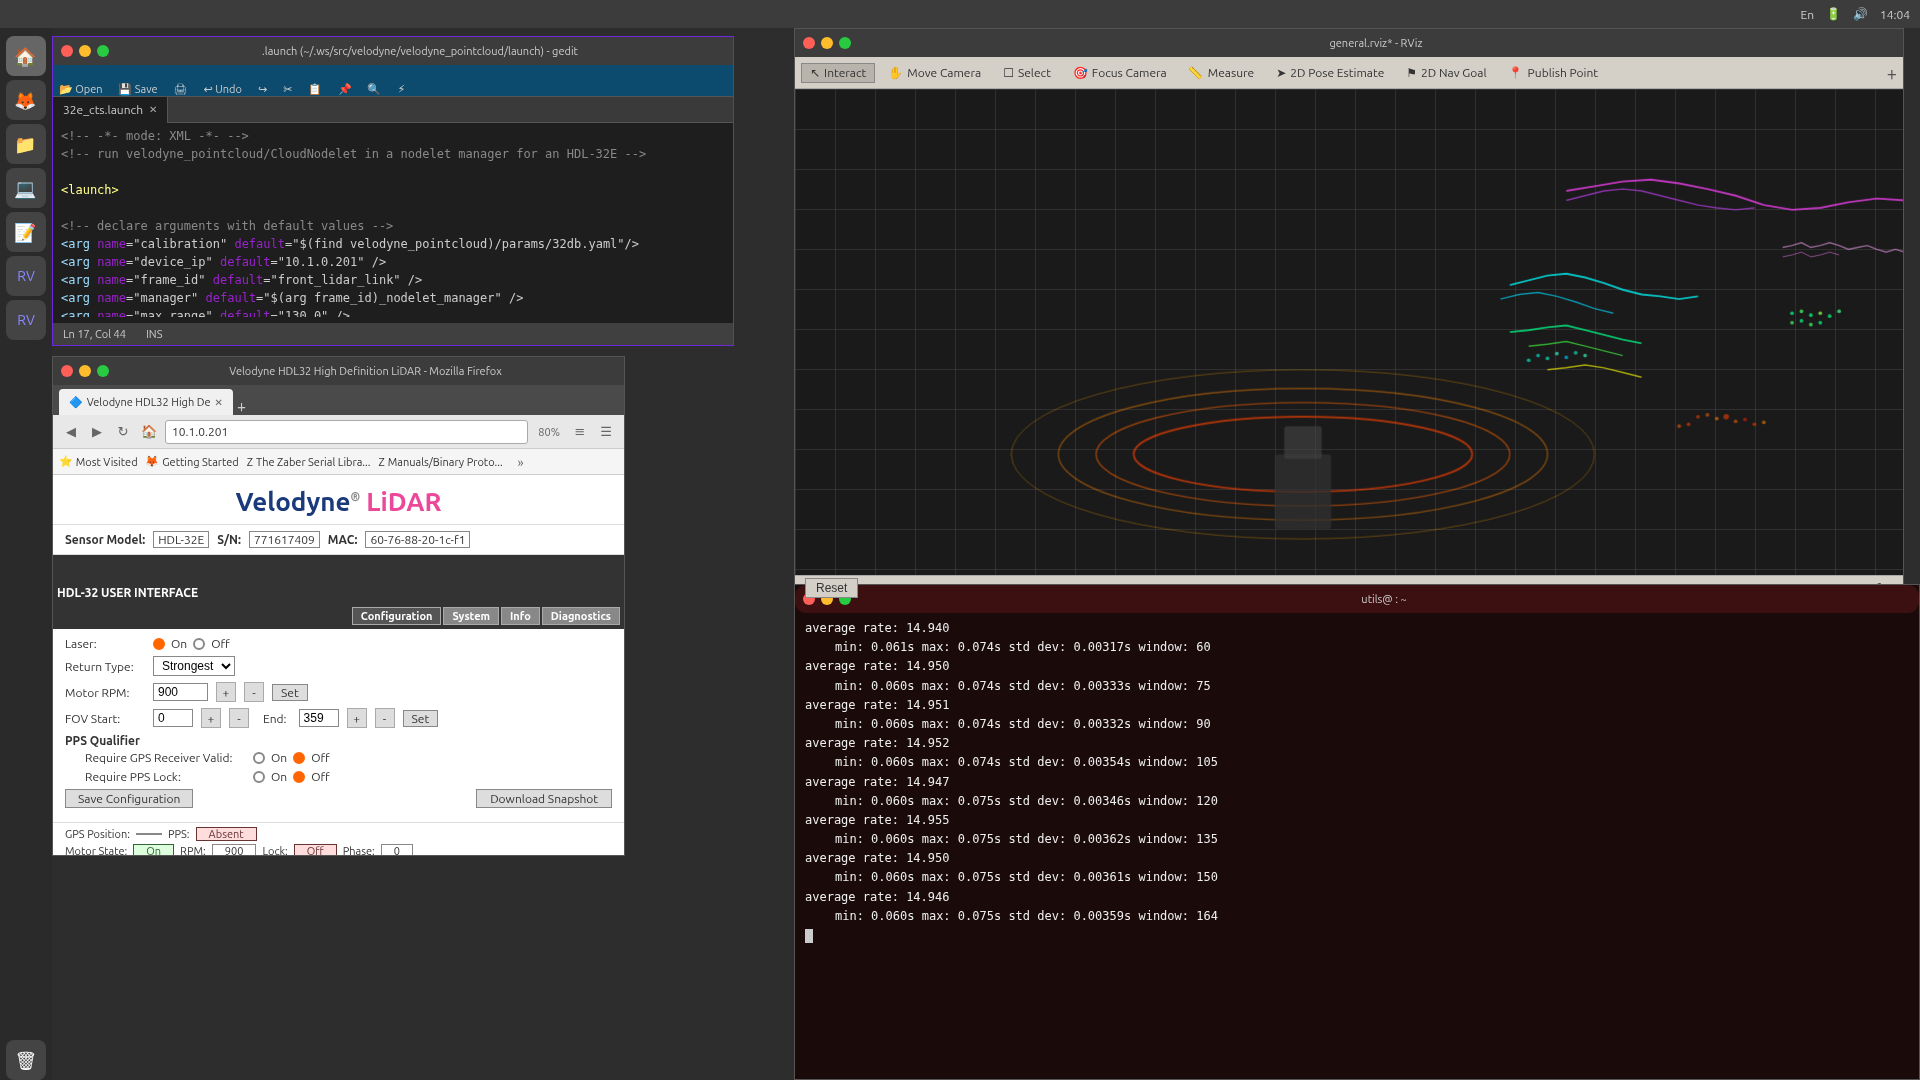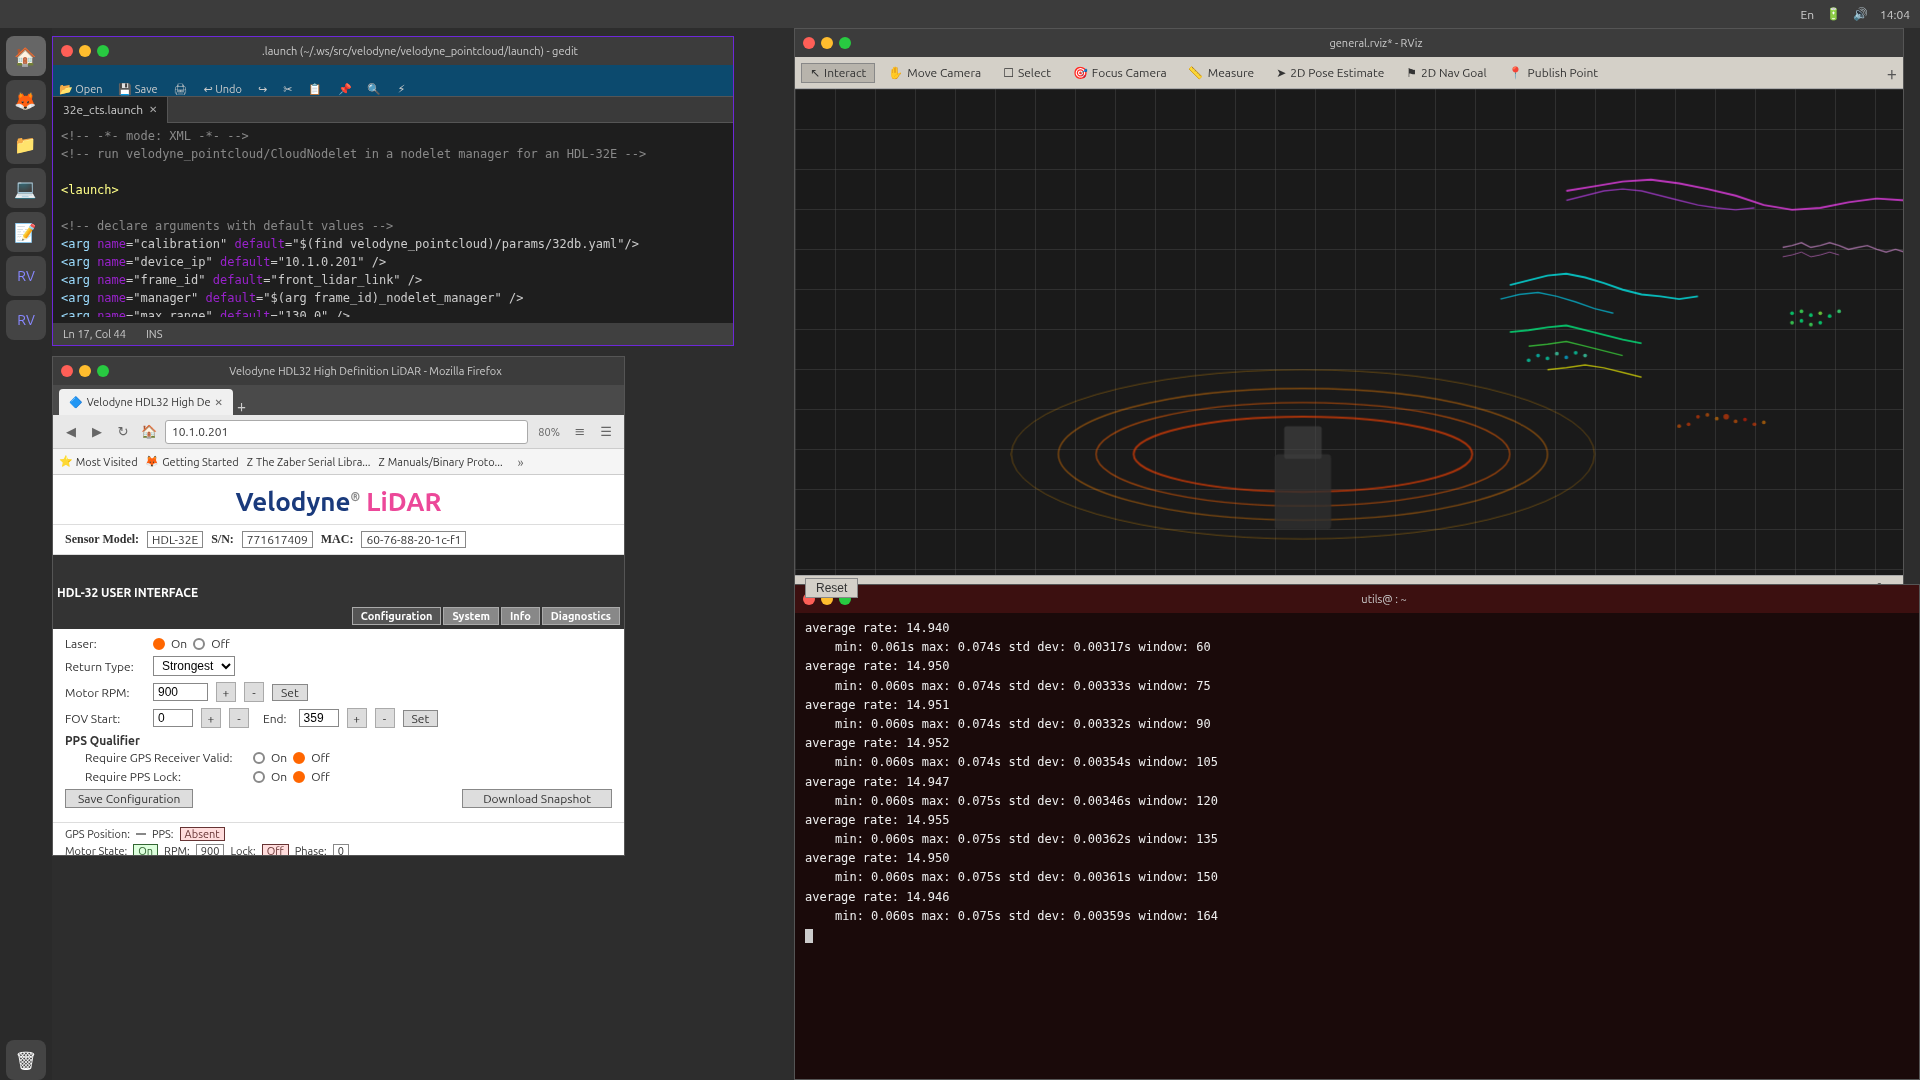--- a/index.html
+++ b/index.html
@@ -252,21 +252,21 @@
     .velodyne-logo span { color: #ec4899; }
     .sensor-info {
       display: flex;
       align-items: center;
       padding: 6px 12px;
       gap: 8px;
       font-size: 12px;
       background: #fff;
       border-bottom: 1px solid #ddd;
     }
-    .sensor-label { color: #333; font-weight: bold; font-size: 12px; font-family: Liberation Serif, serif; }
+    .sensor-label { color: #333; font-weight: bold; font-size: 12px; }
     .sensor-value {
       border: 1px solid #888;
       padding: 1px 4px;
       font-size: 12px;
       color: #333;
       background: #fff;
     }
     .hdl32-header {
       background: #333;
       color: #fff;
@@ -333,28 +333,28 @@
     .select-input {
       border: 1px solid #888;
       padding: 1px 4px;
       font-size: 12px;
       background: #fff;
     }
     .pps-section { margin-top: 4px; }
     .pps-title { font-size: 12px; color: #333; font-weight: bold; margin-bottom: 4px; }
     .status-badge {
       border: 1px solid #888;
-      padding: 0 4px;
+      padding: 0 12px;
       font-size: 11px;
       background: #fff;
     }
     .status-on { background: #dfd; color: #363; border-color: #363; }
     .status-off { background: #fdd; color: #633; border-color: #633; }
     .download-btn {
-      padding: 2px 20px;
+      padding: 2px 13px;
       background: #ddd;
       border: 1px solid #888;
       font-size: 12px;
       cursor: pointer;
     }
     .save-btn {
       padding: 2px 12px;
       background: #ddd;
       border: 1px solid #888;
       font-size: 12px;
@@ -466,20 +466,21 @@
     }
     .terminal-titlebar {
       height: 28px;
       background: #3c1010;
       display: flex;
       align-items: center;
       padding: 0 8px;
       gap: 6px;
       color: #ccc;
       font-size: 12px;
+      border-radius: 11px;
     }
     .terminal-content {
       padding: 6px 10px;
       font-family: 'Monospace', monospace;
       font-size: 12px;
       color: #eee;
       line-height: 1.6;
       overflow: hidden;
       height: calc(100% - 28px);
     }

